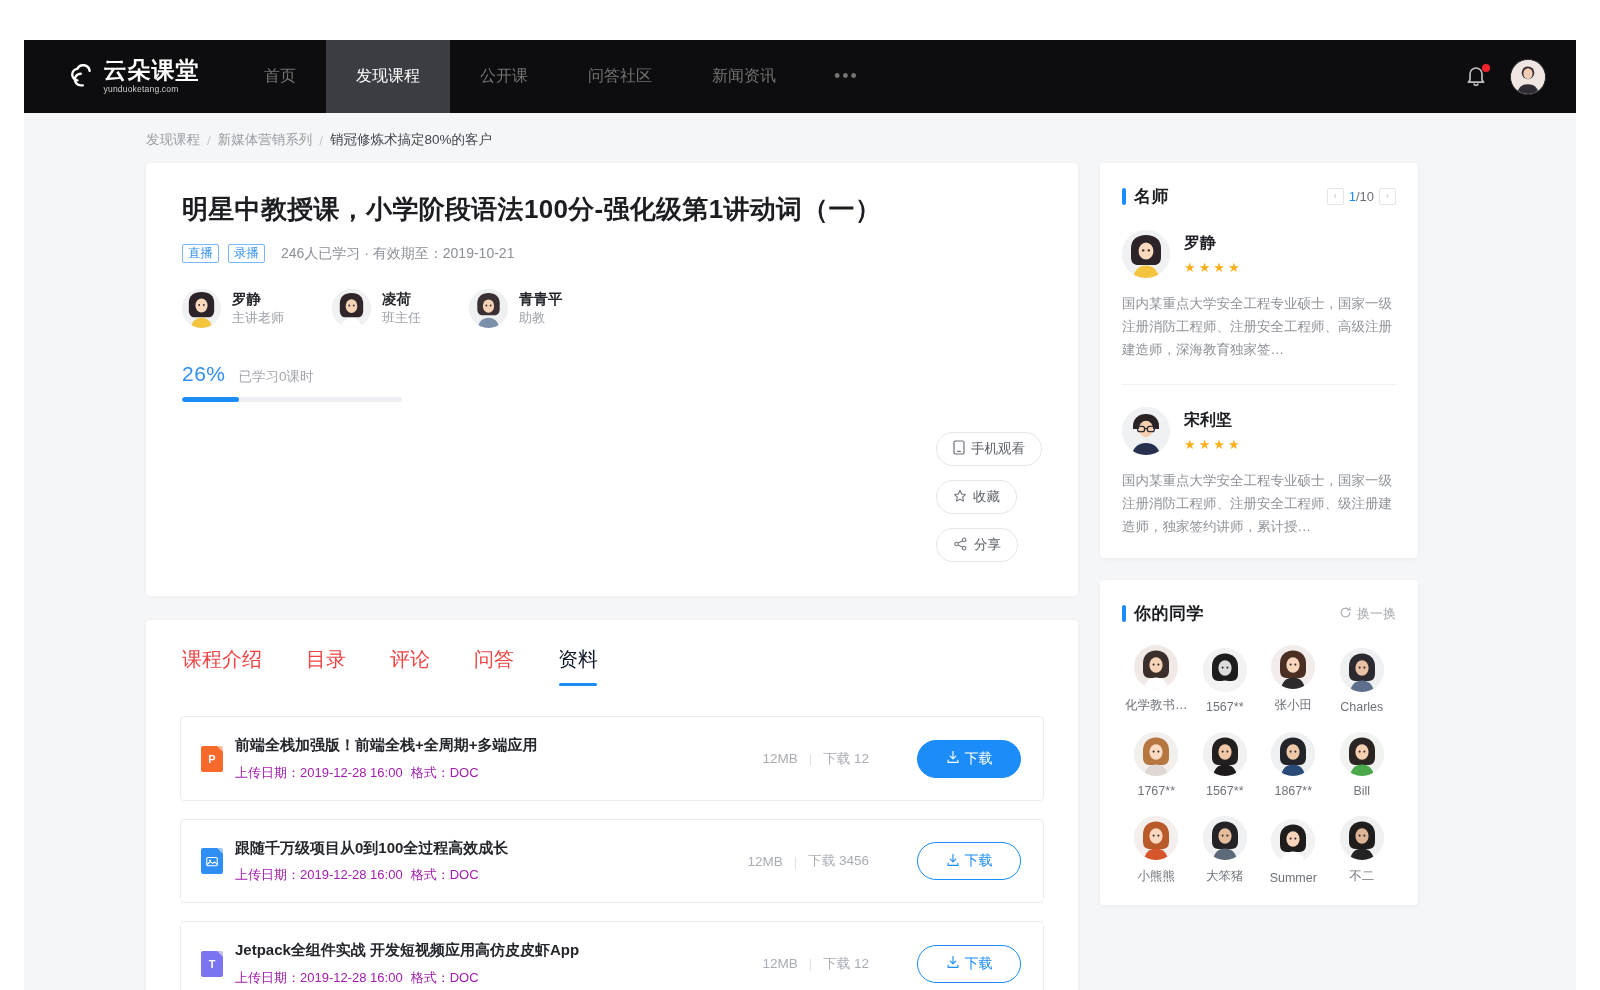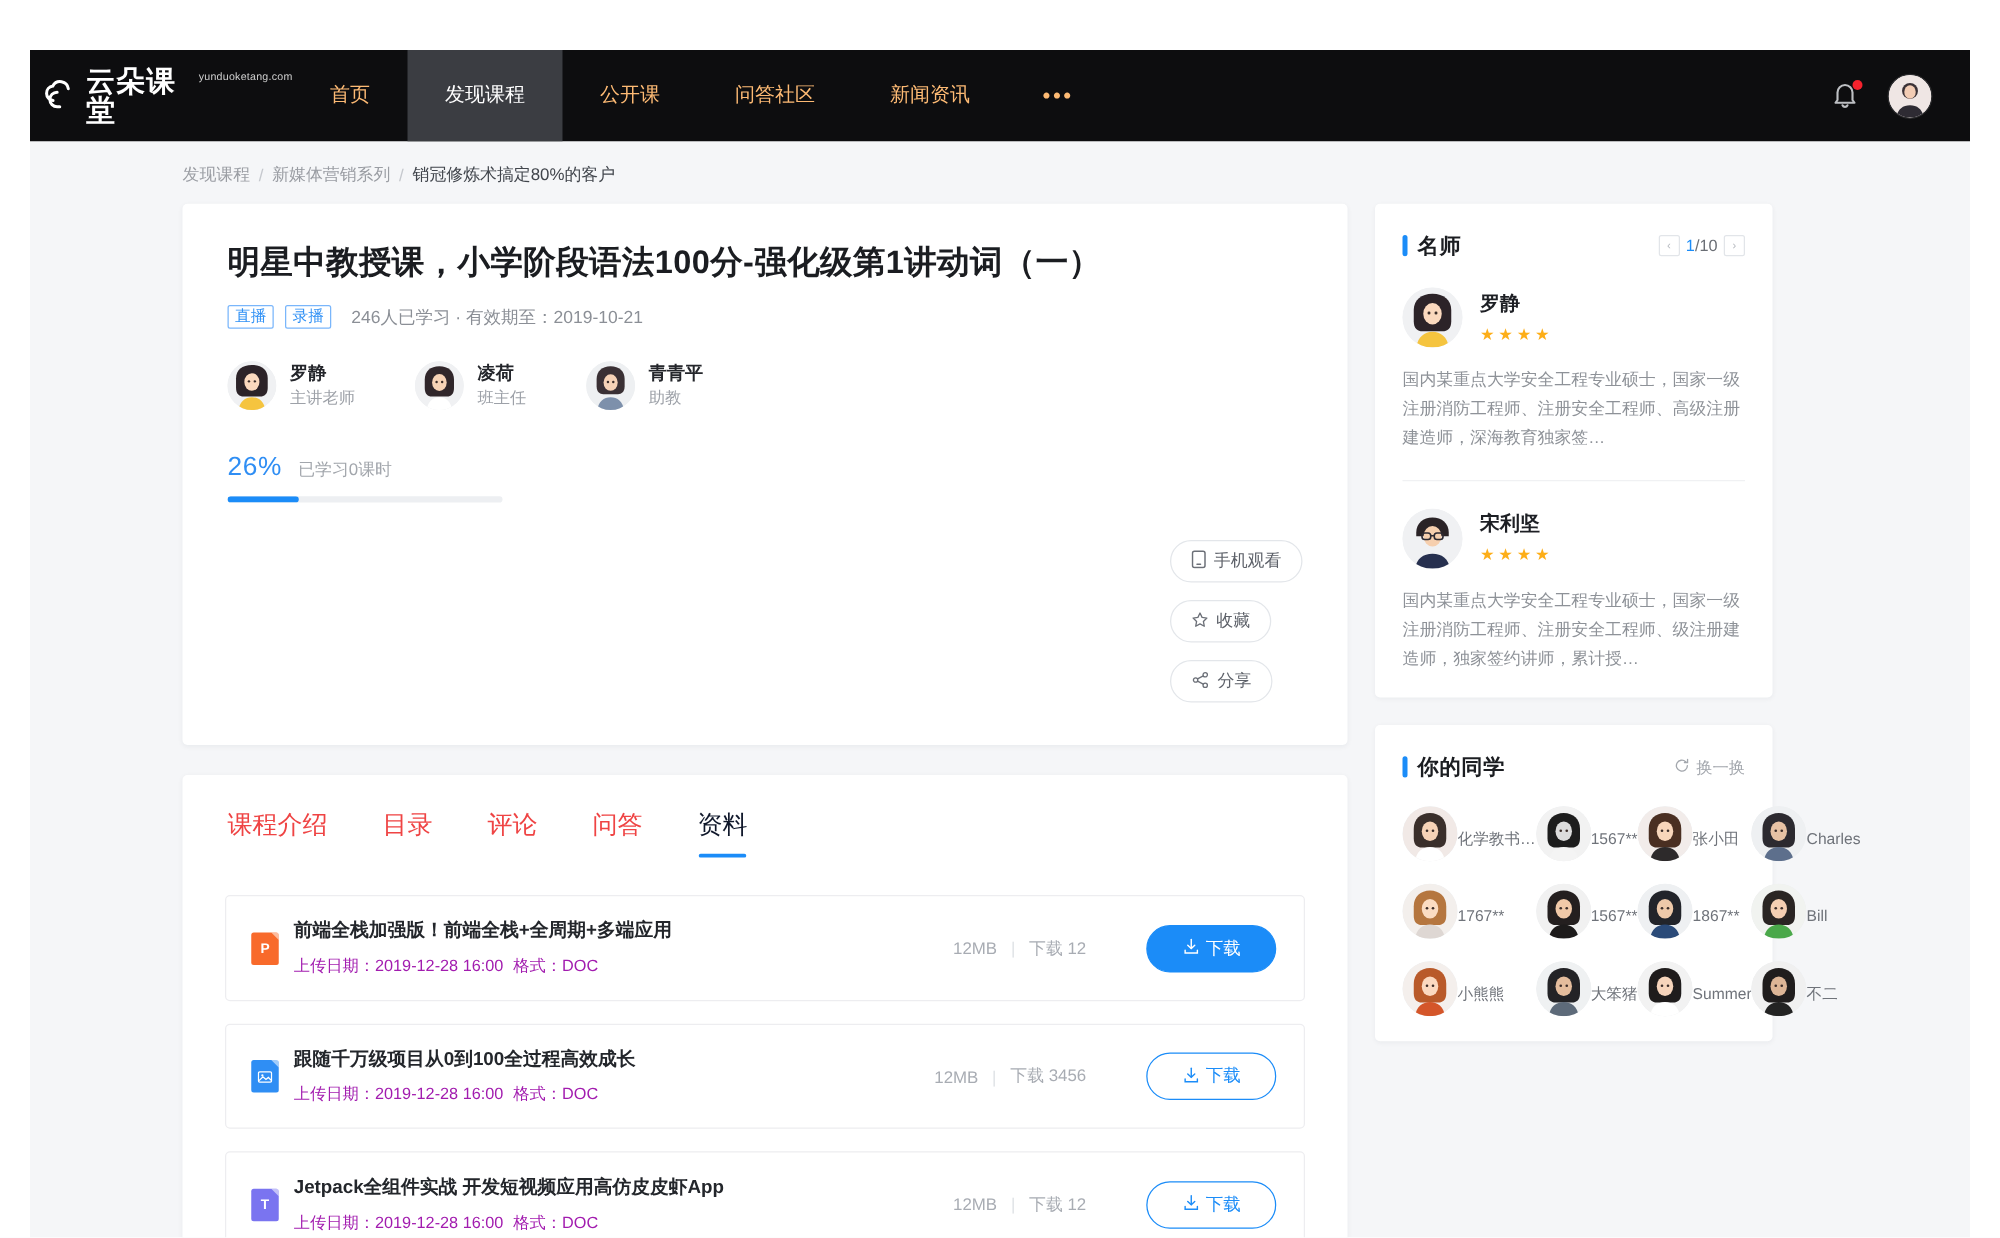--- a/index.html
+++ b/index.html
@@ -35,33 +35,33 @@
     display: flex; align-items: center; justify-content: center;
     padding-left: 10px;
   }
   .logo {
     display: flex; align-items: center; gap: 5px;
     color: #fff;
   }
   .logo-mark {
     position: relative; width: 30px; height: 30px;
   }
-  .logo-text { display: flex; flex-direction: row; line-height: 1; }
+  .logo-text { display: flex; flex-direction: column; line-height: 1; }
   .logo-cn {
     font-size: 23px; font-weight: 700; letter-spacing: 1px; color: #fff;
   }
   .logo-en {
     font-size: 8.5px; color: #cfcfcf; letter-spacing: .2px; margin-top: 3px;
   }
   .nav-items { display: flex; align-items: stretch; }
   .nav-item {
     display: flex; align-items: center; justify-content: center;
     padding: 0 30px;
     font-size: 16px;
-    color: #fdba74;
+    color: #737373;
     cursor: pointer;
     white-space: nowrap;
   }
   .nav-item.active { background: #3b3d42; color: #ffffff; }
   .nav-more { letter-spacing: 2px; font-size: 18px; padding: 0 28px; }
   .nav-right {
     margin-left: auto;
     display: flex; align-items: center; gap: 22px;
     padding-right: 30px;
   }
@@ -275,21 +275,21 @@
     font-size: 13.5px; color: #8e9298; line-height: 1.72;
   }
   .tb-divider { height: 1px; background: #f0f1f3; margin-top: 22px; }
 
   
   .mates-grid {
     margin-top: 20px;
     display: grid; grid-template-columns: repeat(4, 1fr);
     row-gap: 18px;
   }
-  .mate { display: flex; flex-direction: row; align-items: center; cursor: pointer; }
+  .mate { display: flex; flex-direction: column; align-items: center; cursor: pointer; justify-content: flex-end; }
   .mate-avatar {
     width: 44px; height: 44px; border-radius: 50%;
     background: #eceef0; overflow: hidden; position: relative;
   }
   .mate-name {
     margin-top: 8px; font-size: 12.5px; color: #6f737a;
     max-width: 70px; overflow: hidden; text-overflow: ellipsis; white-space: nowrap;
     text-align: center;
   }
 

